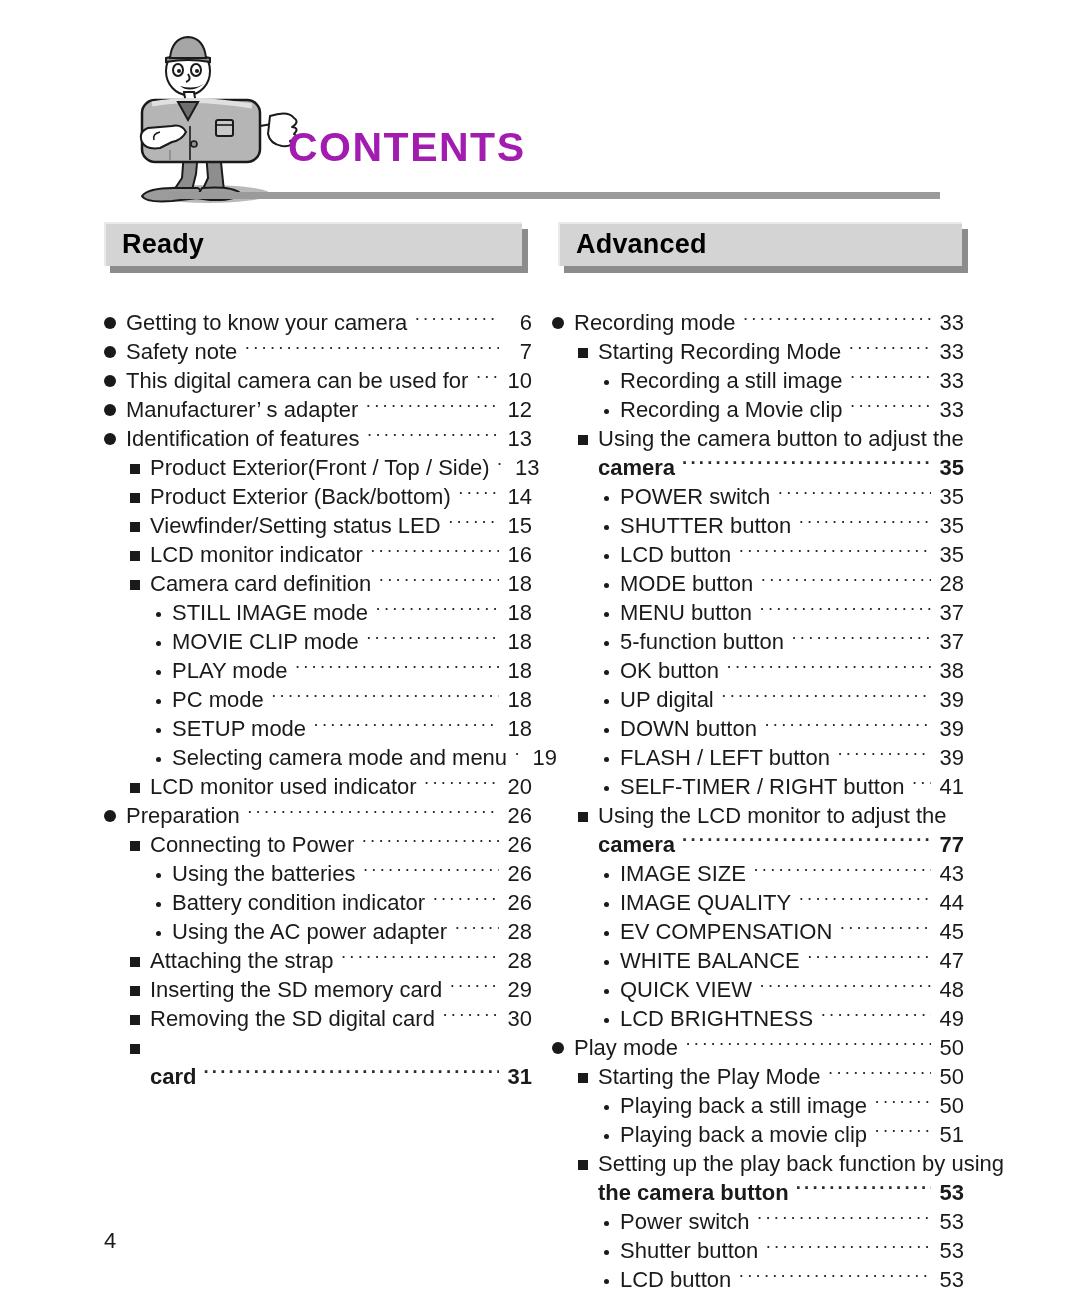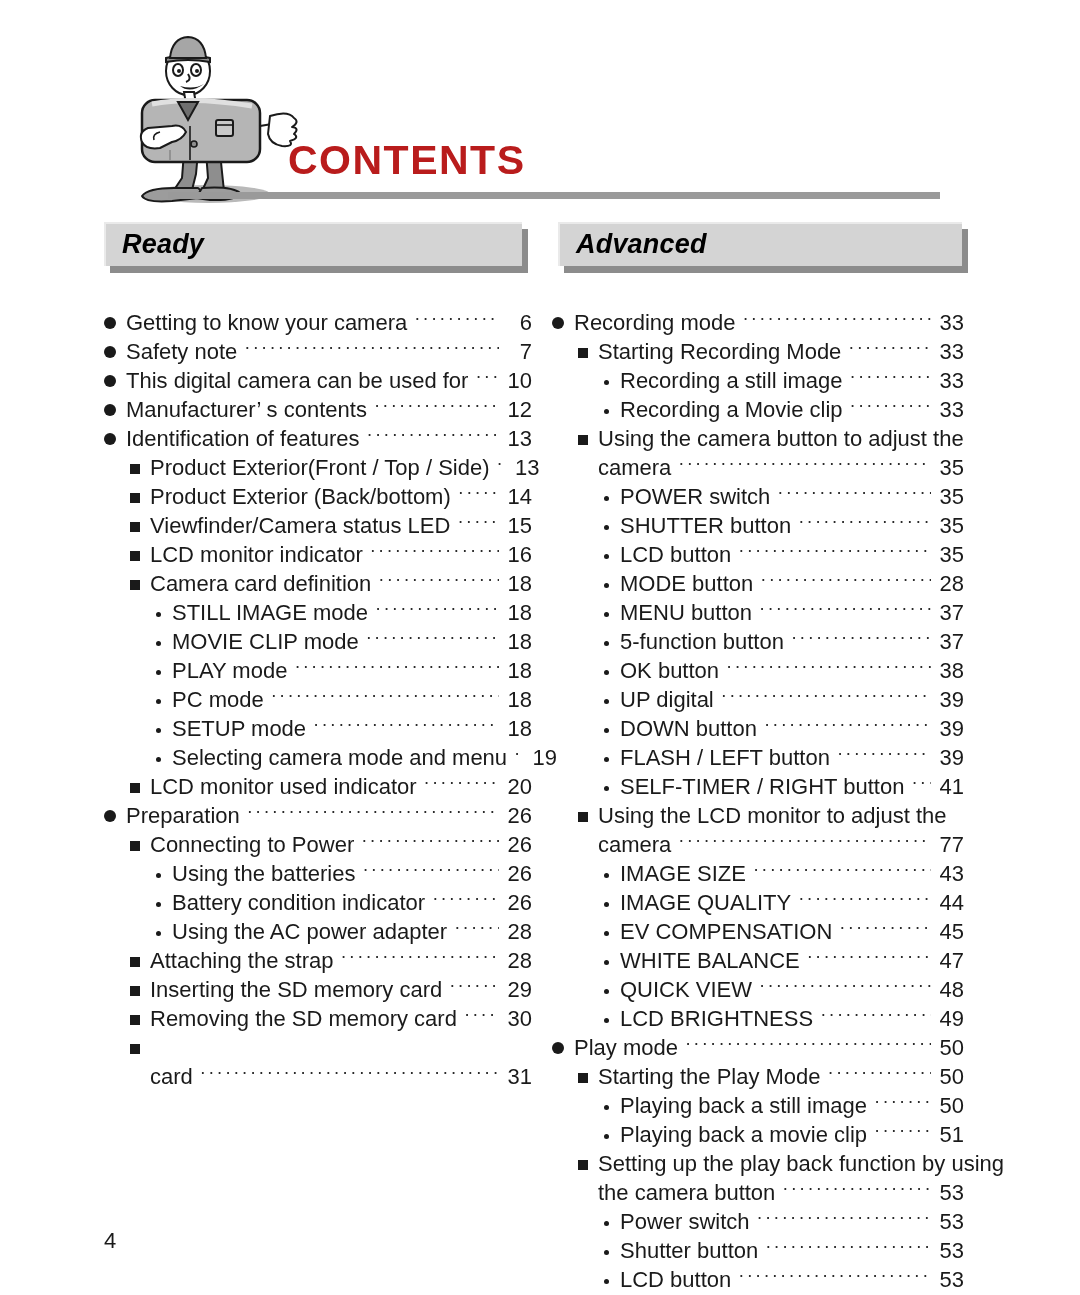--- a/index.html
+++ b/index.html
@@ -26,40 +26,39 @@
   #mascot {
     position: absolute;
     left: 112px;
     top: 28px;
     width: 190px;
     height: 180px;
   }
   #contents-title {
     position: absolute;
     left: 288px;
-    top: 137px;
+    top: 124px;
     font-size: 41px;
     font-weight: bold;
     letter-spacing: 1.5px;
-    color: #b91c1c;
+    color: #a21caf;
   }
   #title-rule {
     position: absolute;
     left: 168px;
     top: 192px;
     width: 772px;
     height: 7px;
     background: #9a9a9a;
   }
 
   
   .section-bar {
     position: absolute;
     height: 42px;
-    font-style: italic;
   }
   .section-bar .bar-shadow {
     position: absolute;
     left: 6px;
     top: 7px;
     width: 100%;
     height: 44px;
     background: #8c8c8c;
   }
   .section-bar .bar-face {
@@ -139,21 +138,21 @@
   .lvl3 > .lead-marker::before {
     content: "";
     display: inline-block;
     width: 5px; height: 5px;
     border-radius: 50%;
     background: #1a1a1a;
     vertical-align: 3px;
   }
   
   .lvlc > .lead-marker { width: 0; margin-left: 0; }
-  .lvlc.from2 { padding-left: 46px; }
+  .lvlc.from2 { padding-left: 46px; font-weight: bold; }
 
   .toc-text {
     flex: 0 0 auto;
     padding-right: 7px;
   }
   .toc-dots {
     flex: 1 1 auto;
     overflow: hidden;
     min-width: 10px;
     position: relative;
@@ -273,21 +272,21 @@
       <span class="toc-page">7</span>
     </div>
     <div class="toc-row lvl1">
       <span class="lead-marker"></span>
       <span class="toc-text">This digital camera can be used for</span>
       <span class="toc-dots"></span>
       <span class="toc-page">10</span>
     </div>
     <div class="toc-row lvl1">
       <span class="lead-marker"></span>
-      <span class="toc-text">Manufacturer’ s contents</span>
+      <span class="toc-text">Manufacturer’ s adapter</span>
       <span class="toc-dots"></span>
       <span class="toc-page">12</span>
     </div>
     <div class="toc-row lvl1">
       <span class="lead-marker"></span>
       <span class="toc-text">Identification of features</span>
       <span class="toc-dots"></span>
       <span class="toc-page">13</span>
     </div>
     <div class="toc-row lvl2">
@@ -297,21 +296,21 @@
       <span class="toc-page">13</span>
     </div>
     <div class="toc-row lvl2">
       <span class="lead-marker"></span>
       <span class="toc-text">Product Exterior (Back/bottom)</span>
       <span class="toc-dots"></span>
       <span class="toc-page">14</span>
     </div>
     <div class="toc-row lvl2">
       <span class="lead-marker"></span>
-      <span class="toc-text">Viewfinder/Camera status LED</span>
+      <span class="toc-text">Viewfinder/Setting status LED</span>
       <span class="toc-dots"></span>
       <span class="toc-page">15</span>
     </div>
     <div class="toc-row lvl2">
       <span class="lead-marker"></span>
       <span class="toc-text">LCD monitor indicator</span>
       <span class="toc-dots"></span>
       <span class="toc-page">16</span>
     </div>
     <div class="toc-row lvl2">
@@ -399,21 +398,21 @@
       <span class="toc-page">28</span>
     </div>
     <div class="toc-row lvl2">
       <span class="lead-marker"></span>
       <span class="toc-text">Inserting the SD memory card</span>
       <span class="toc-dots"></span>
       <span class="toc-page">29</span>
     </div>
     <div class="toc-row lvl2">
       <span class="lead-marker"></span>
-      <span class="toc-text">Removing the SD memory card</span>
+      <span class="toc-text">Removing the SD digital card</span>
       <span class="toc-dots"></span>
       <span class="toc-page">30</span>
     </div>
     <div class="toc-row lvl2">
       <span class="lead-marker"></span>
       <span class="toc-dots none"></span>
       <span class="toc-page blank"></span>
     </div>
     <div class="toc-row lvlc from2">
       <span class="lead-marker"></span>

